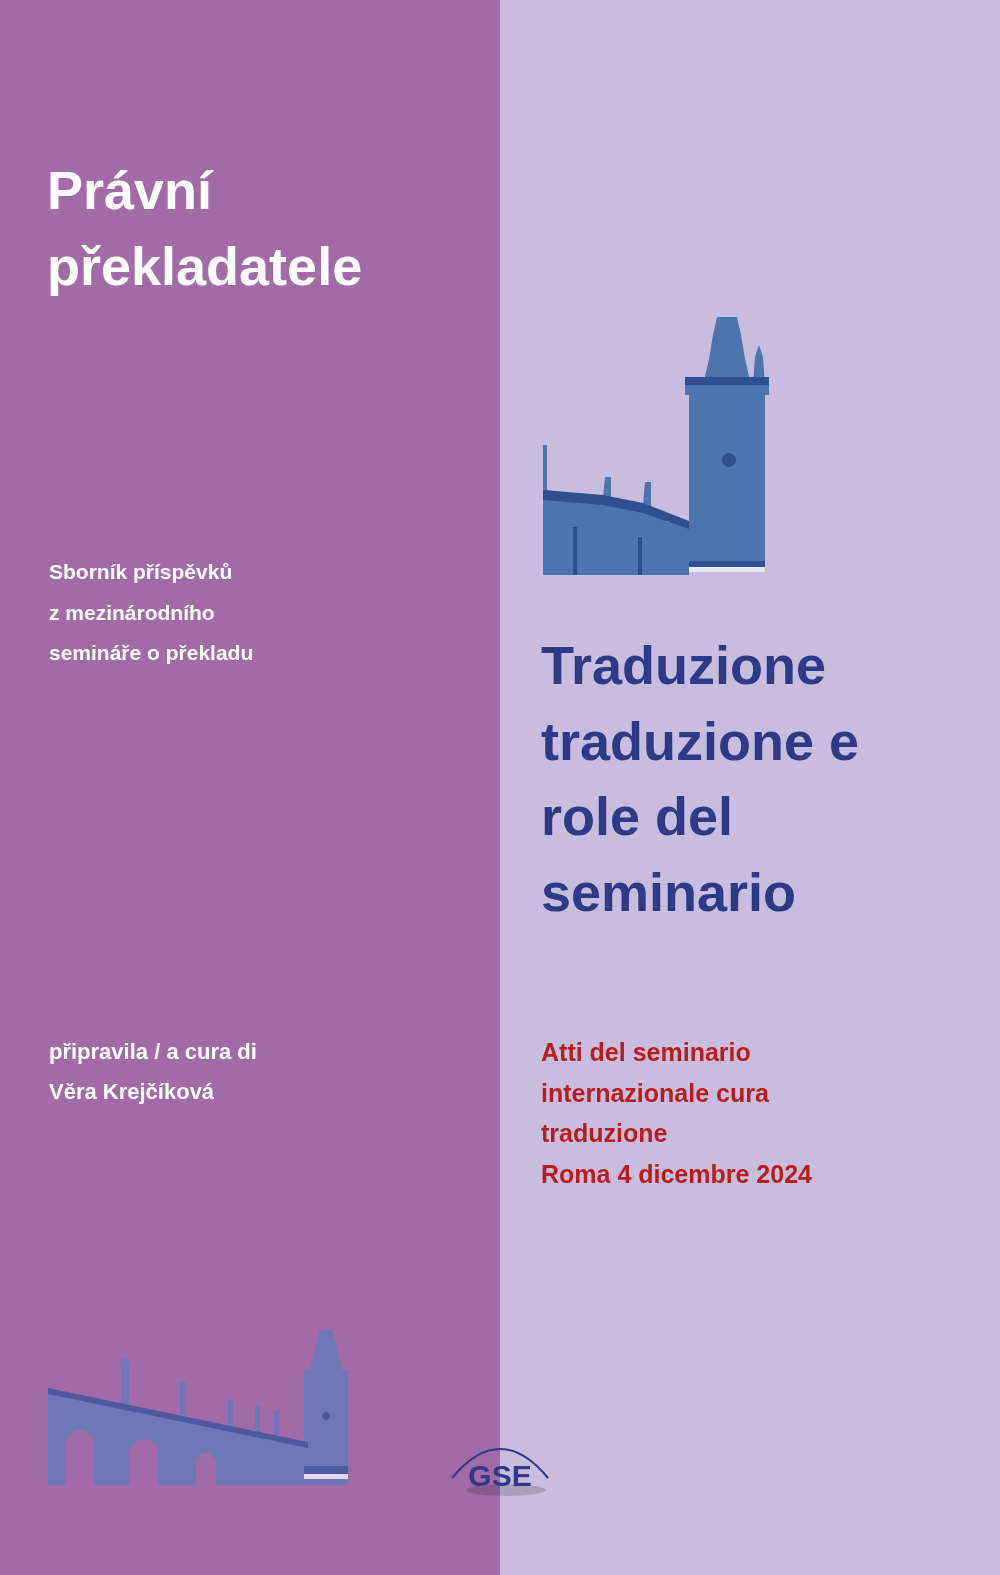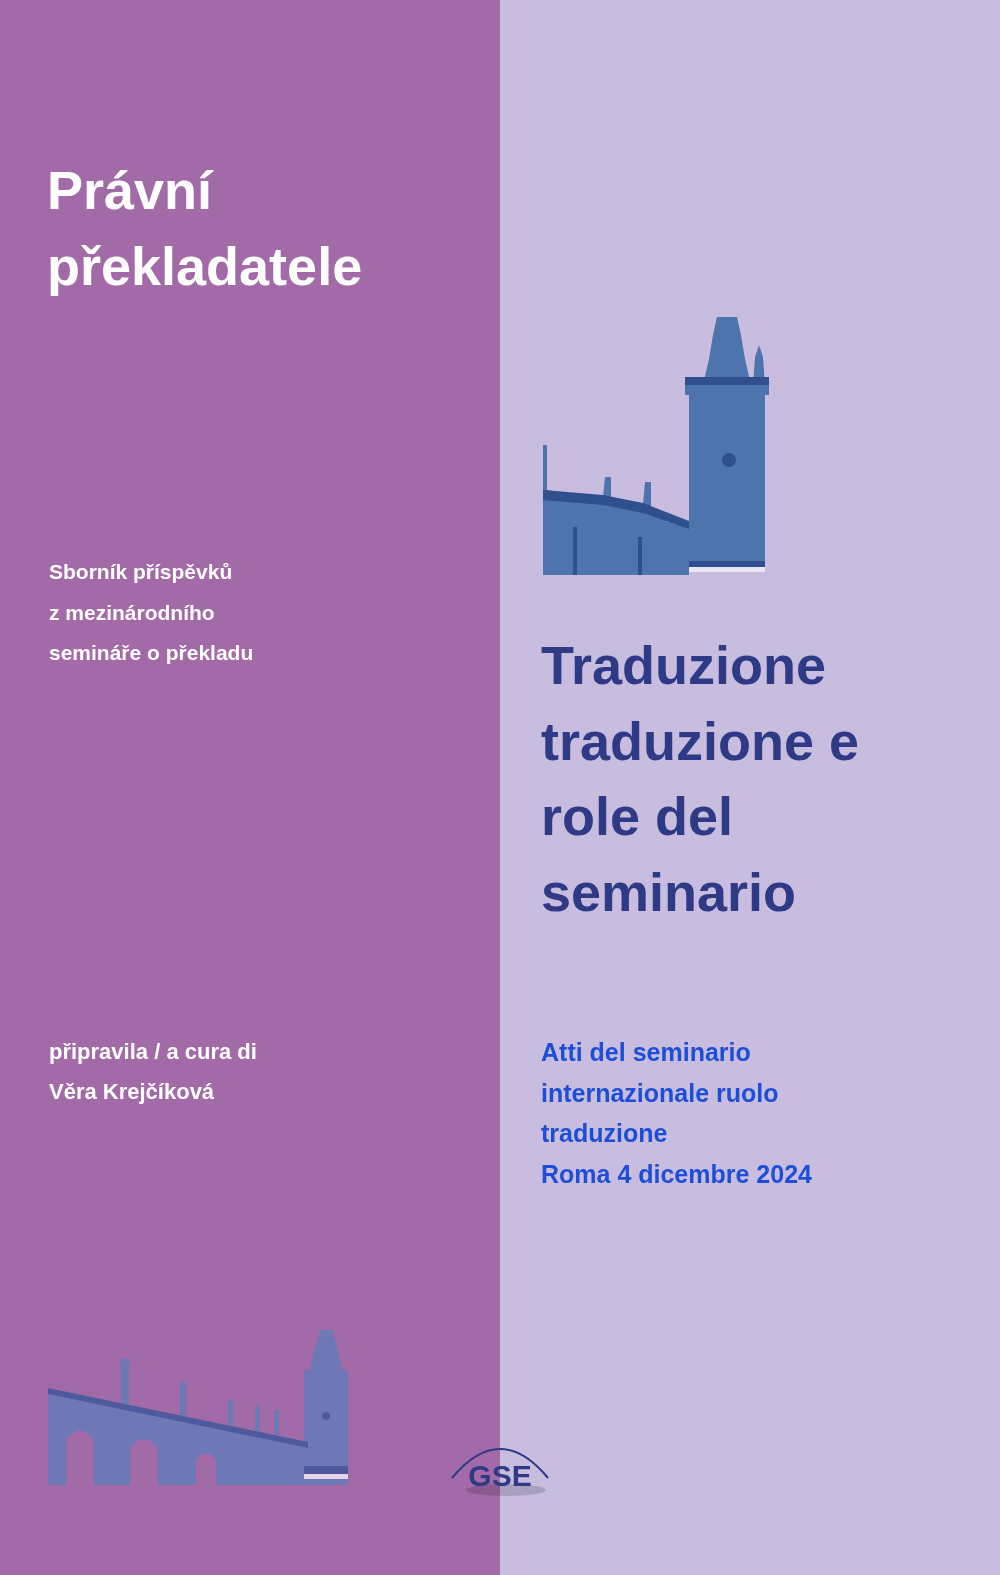--- a/index.html
+++ b/index.html
@@ -3,21 +3,21 @@
   <meta charset="utf-8">
   <style>
     html, body { margin: 0; padding: 0; }
     body { width: 1000px; height: 1575px; position: relative; overflow: hidden; font-family: "Liberation Sans", sans-serif; }
     .left { position: absolute; left: 0; top: 0; width: 500px; height: 1575px; background: #a36aa8; }
     .right { position: absolute; left: 500px; top: 0; width: 500px; height: 1575px; background: #c8bddf; }
     .cz-title { position: absolute; left: 47px; top: 152px; color: #ffffff; font-weight: bold; font-size: 54px; line-height: 76px; margin: 0; }
     .cz-sub { position: absolute; left: 49px; top: 552px; color: #ffffff; font-weight: bold; font-size: 21px; line-height: 40.5px; }
     .cz-ed { position: absolute; left: 49px; top: 1032px; color: #ffffff; font-weight: bold; font-size: 22px; line-height: 40px; }
     .it-title { position: absolute; left: 541px; top: 628px; color: #2e3a86; font-weight: bold; font-size: 54px; line-height: 75.5px; margin: 0; }
-    .it-sub { position: absolute; left: 541px; top: 1032px; color: #1d4ed8; font-weight: bold; font-size: 25px; line-height: 40.5px; }
+    .it-sub { position: absolute; left: 541px; top: 1032px; color: #b91c1c; font-weight: bold; font-size: 25px; line-height: 40.5px; }
     .line { display: block; white-space: nowrap; }
     .art { position: absolute; }
     .logo { position: absolute; left: 448px; top: 1430px; width: 104px; height: 70px; }
   </style>
 </head>
 <body>
 
 <div class="left"></div>
 <div class="right"></div>
 
@@ -61,21 +61,21 @@
 
 <h1 class="it-title">
   <span class="line">Traduzione</span>
   <span class="line">traduzione e</span>
   <span class="line">role del</span>
   <span class="line">seminario</span>
 </h1>
 
 <div class="it-sub">
   <span class="line">Atti del seminario</span>
-  <span class="line">internazionale ruolo</span>
+  <span class="line">internazionale cura</span>
   <span class="line">traduzione</span>
   <span class="line">Roma 4 dicembre 2024</span>
 </div>
 
 <svg class="art" style="left:48px; top:1330px;" width="300" height="155" viewBox="0 0 300 155">
   <g fill="#6f78b6">
 
     <polygon points="0,60 260,115 260,155 0,155"></polygon>
 
     <rect x="73" y="35" width="8" height="42"></rect>

